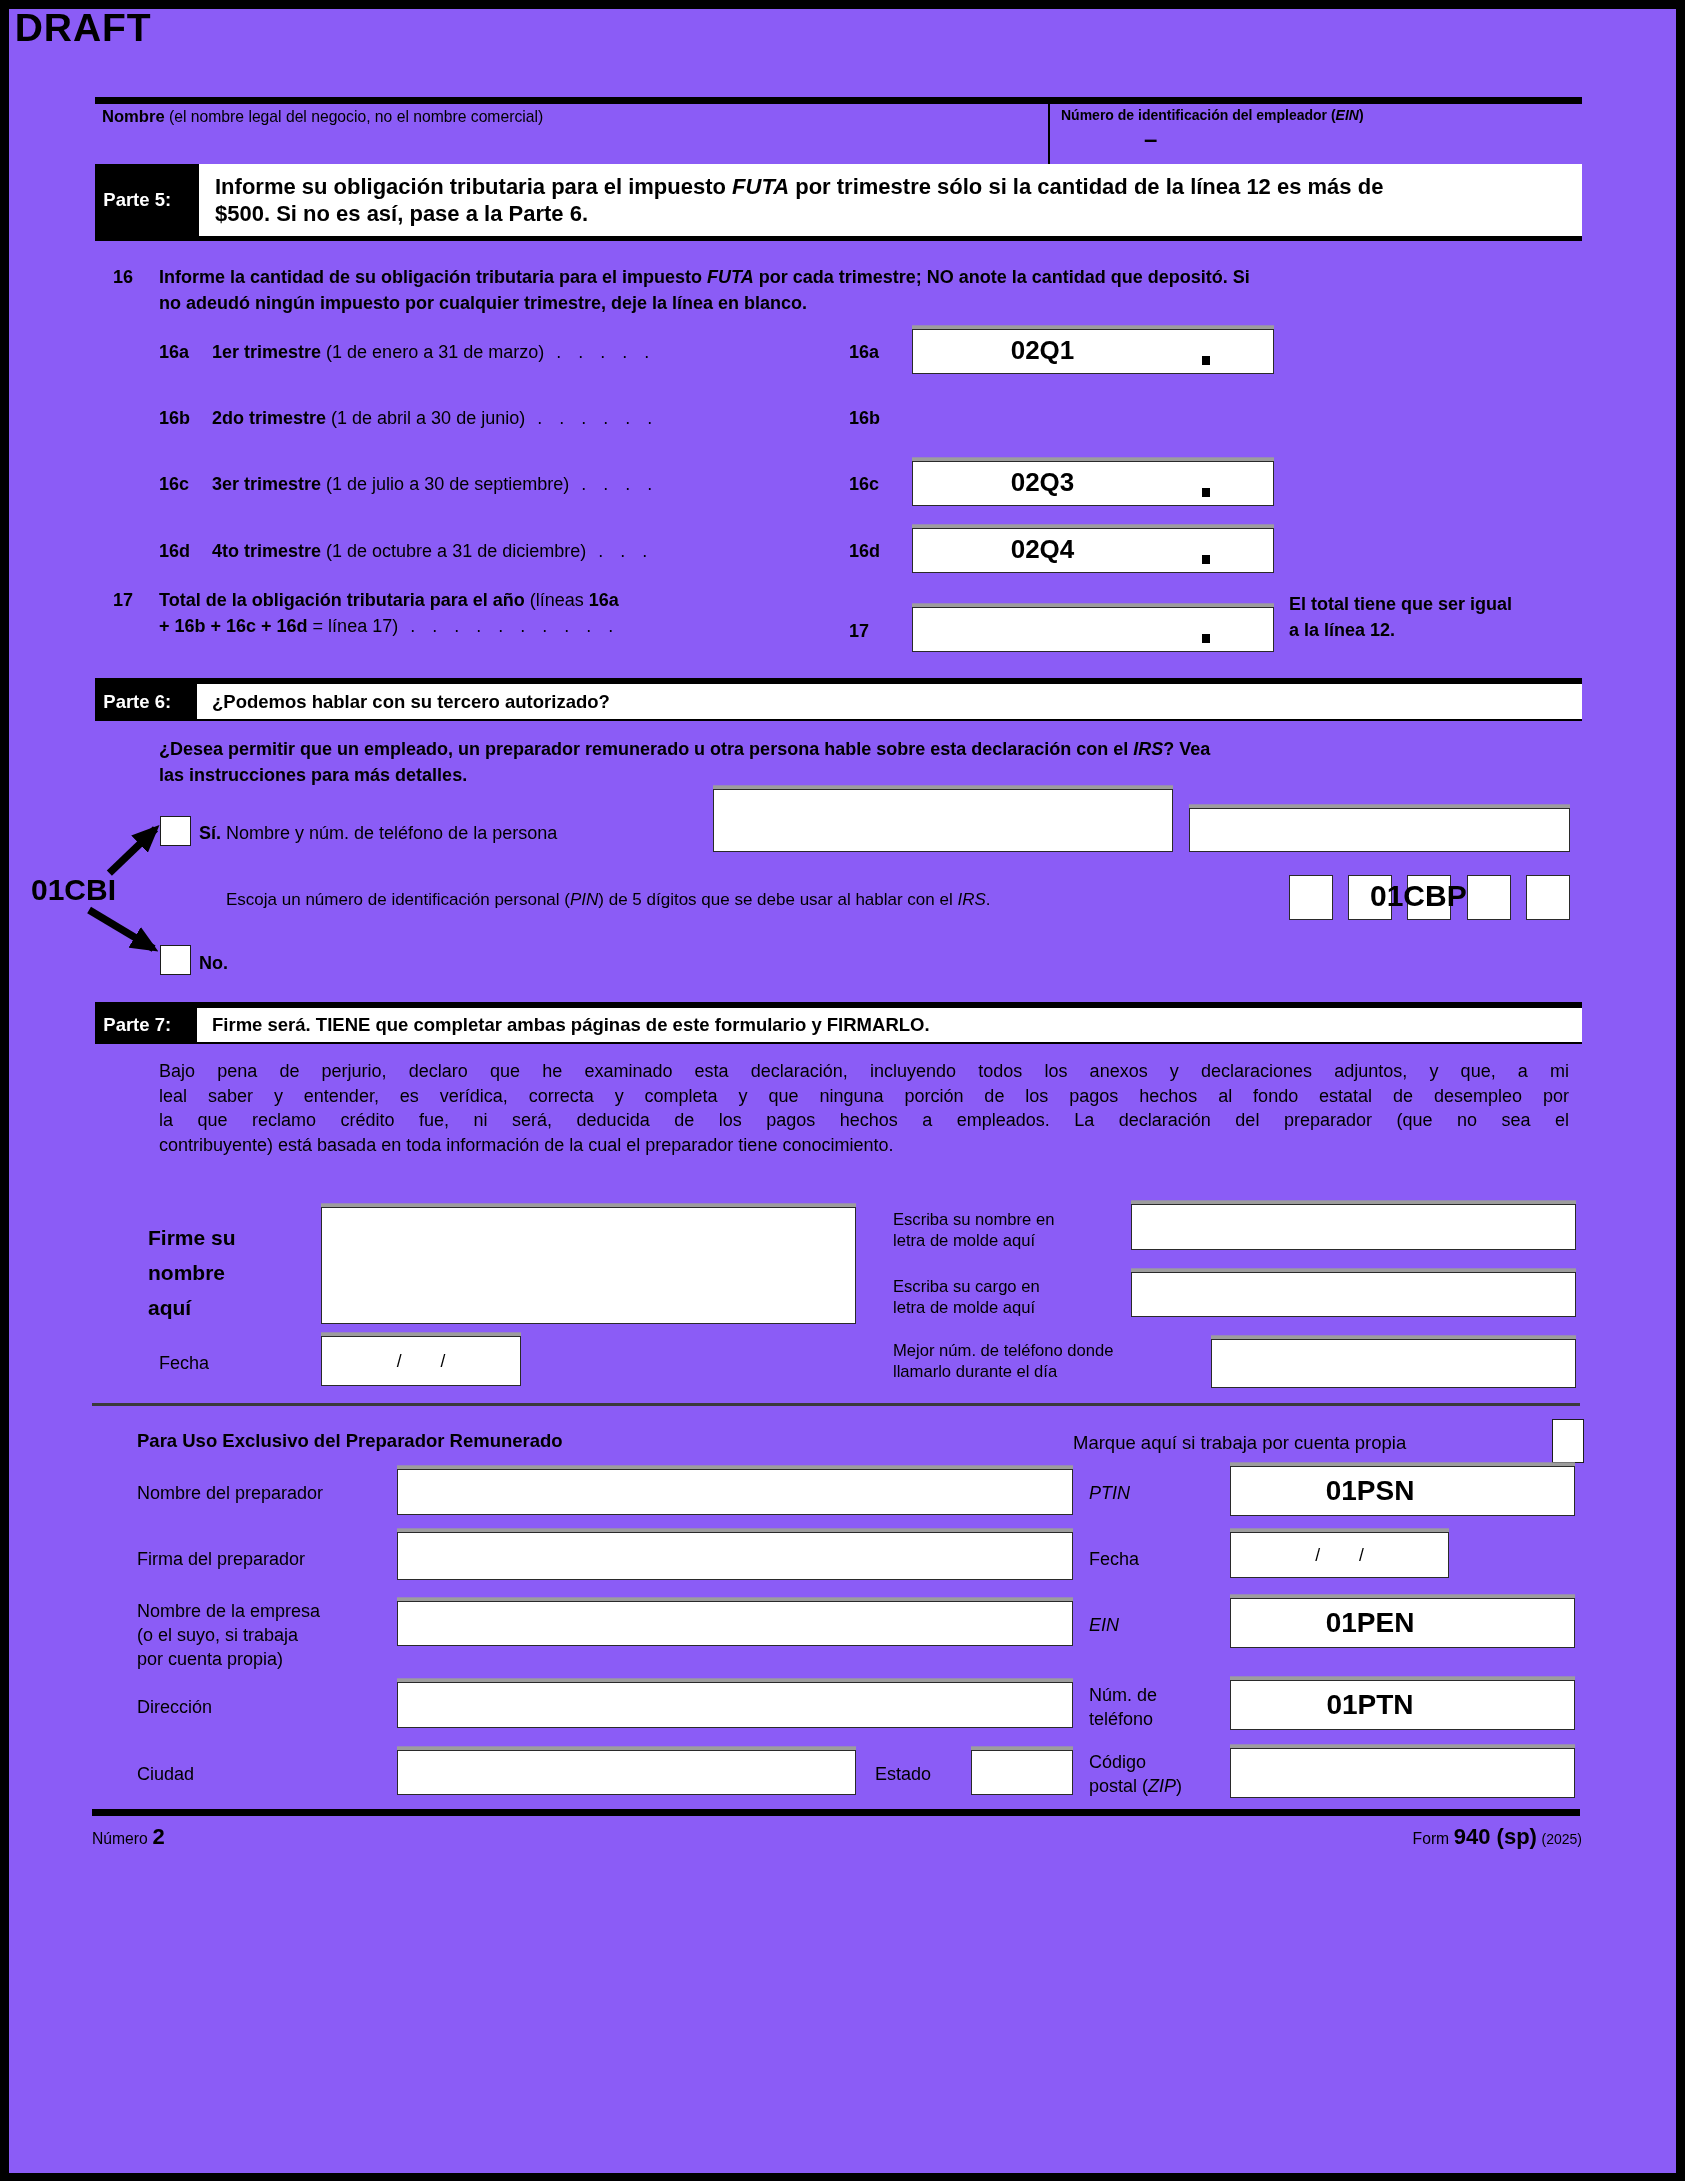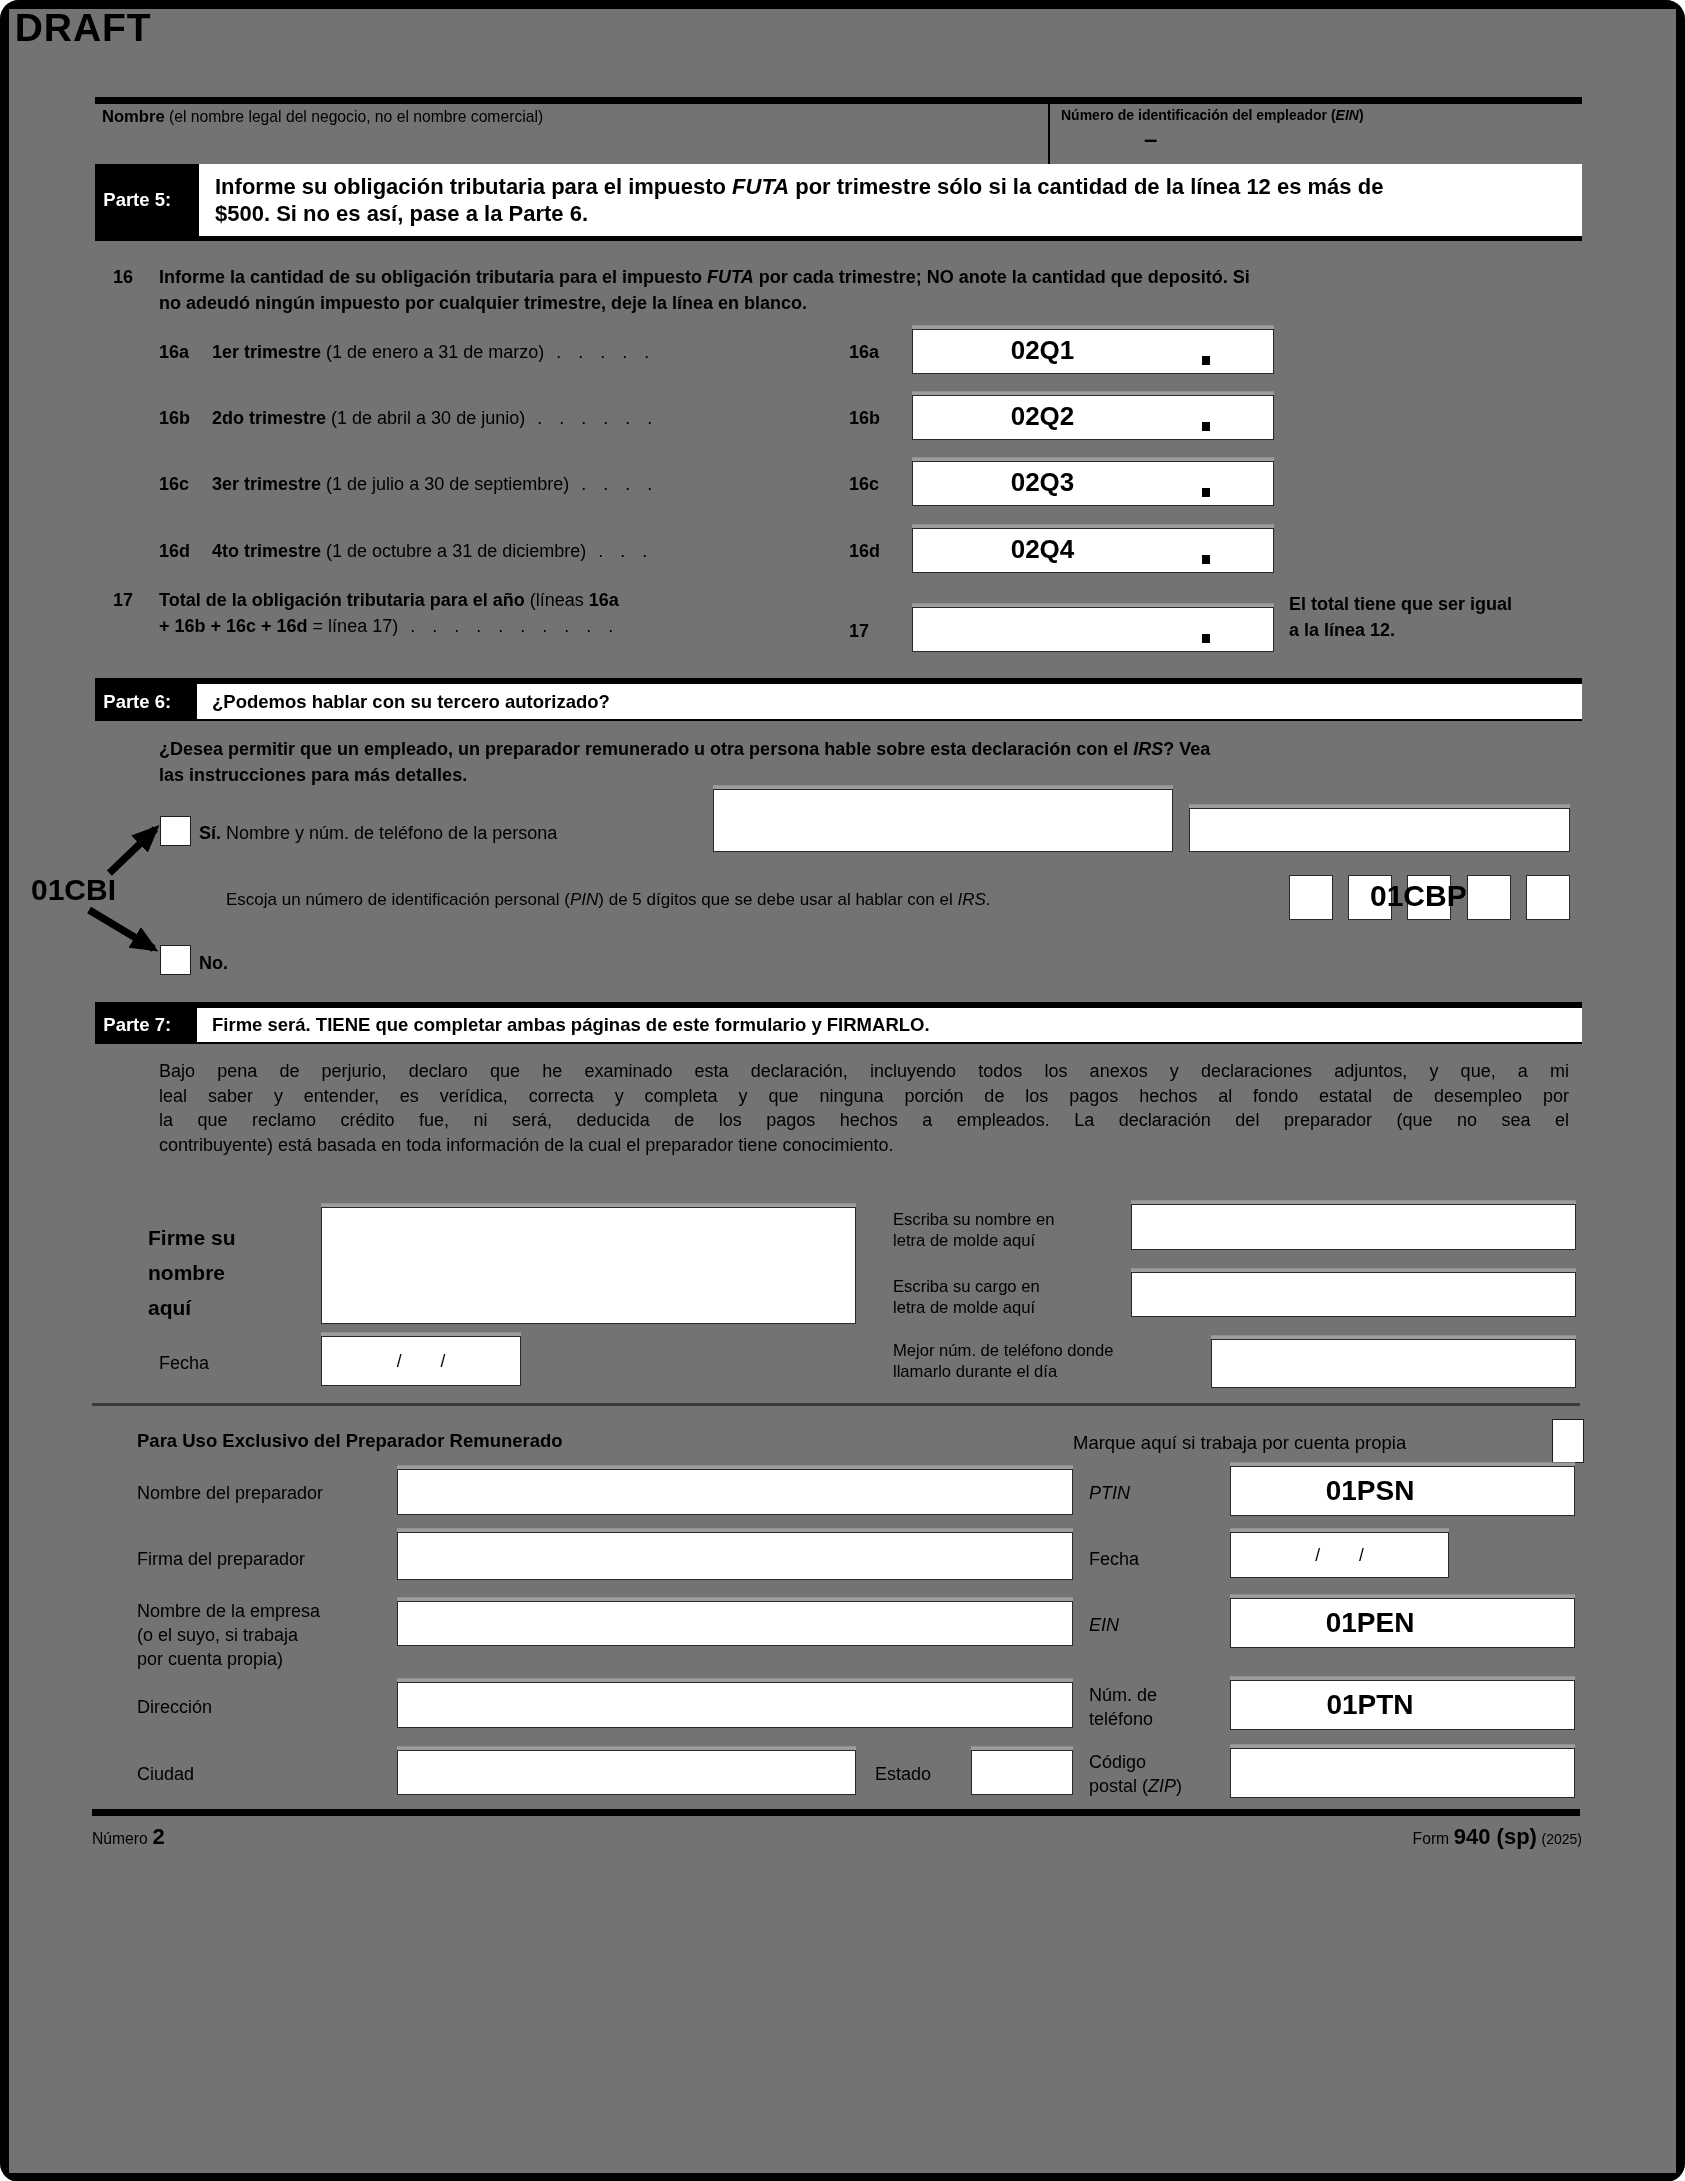--- a/index.html
+++ b/index.html
@@ -1,17 +1,17 @@
 <!DOCTYPE html>
 <html style="font-size:14.8px"><head>
 <meta charset="utf-8">
 <style>
   html,body{margin:0;padding:0;background:#fff;}
-  #page{position:relative;width:1685px;height:2182px;background:#737373;
-        font-family:"Liberation Sans","DejaVu Sans",sans-serif;color:#000;overflow:hidden;border-radius:19px;}
+  #page{position:relative;width:1685px;height:2182px;background:#8b5cf6;
+        font-family:"Liberation Sans","DejaVu Sans",sans-serif;color:#000;overflow:hidden;}
   .abs{position:absolute;}
   .b{font-weight:bold;}
   .i{font-style:italic;}
   .frame{position:absolute;inset:0;border:9.2px solid #000;pointer-events:none;}
   .rule{position:absolute;background:#000;}
   .fbox{position:absolute;background:#fff;border:1.8px solid #2a2a2a;box-shadow:0 -3.7px 0 #9d9d9d;}
   .plainbox{position:absolute;background:#fff;border:1.8px solid #2a2a2a;}
   .checkbox{position:absolute;background:#fff;border:1.8px solid #1d1d1d;}
   .txt{position:absolute;font-size:18px;line-height:1.25;white-space:nowrap;}
   .smalltxt{font-size:16.6px;line-height:21px;}
@@ -75,24 +75,20 @@
   <div class="fbox" style="left:912px;top:329px;width:360px;height:43px;">
     <div class="qcode">02Q1</div>
     <div class="boxdot"></div>
   </div>
 
   <div class="txt b" style="left:159px;top:407px;">16b</div>
   <div class="txt" style="left:212px;top:407px;">
     <span class="b">2do trimestre</span><span> (1 de abril a 30 de junio)</span><span class="dots">. . . . . .</span>
   </div>
   <div class="txt b" style="left:849px;top:407px;">16b</div>
-  <div class="fbox" style="left:912px;top:395px;width:360px;height:43px;">
-    <div class="qcode">02Q2</div>
-    <div class="boxdot"></div>
-  </div>
 
   <div class="txt b" style="left:159px;top:473px;">16c</div>
   <div class="txt" style="left:212px;top:473px;">
     <span class="b">3er trimestre</span><span> (1 de julio a 30 de septiembre)</span><span class="dots">. . . .</span>
   </div>
   <div class="txt b" style="left:849px;top:473px;">16c</div>
   <div class="fbox" style="left:912px;top:461px;width:360px;height:43px;">
     <div class="qcode">02Q3</div>
     <div class="boxdot"></div>
   </div>

